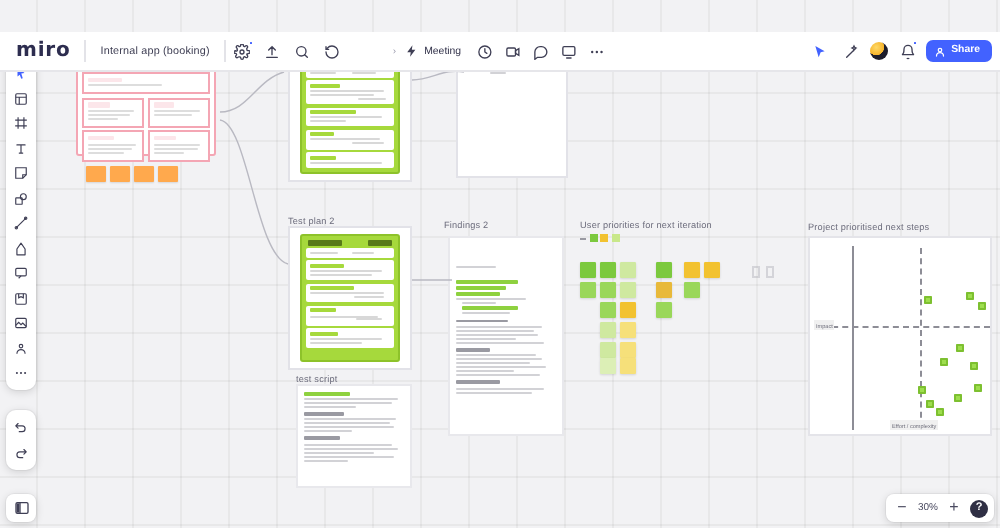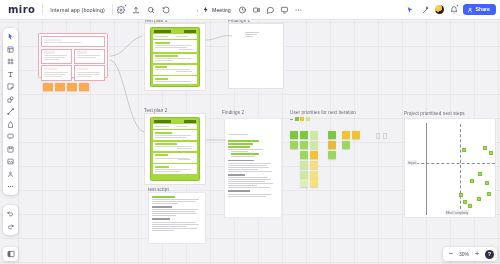--- a/index.html
+++ b/index.html
@@ -17,21 +17,21 @@
     background-color: #f2f2f4;
     background-image:
       linear-gradient(to right, rgba(0,0,0,0.045) 1px, transparent 1px),
       linear-gradient(to bottom, rgba(0,0,0,0.045) 1px, transparent 1px);
     background-size: 24px 24px;
     background-position: -6px -2px;
   }
 
   
   #topbar {
-    position: absolute; left: 0; top: 0; width: 500px; height: 20px;
+    position: absolute; left: 0; top: 16px; width: 500px; height: 20px;
     background: #ffffff;
     border-bottom: 1px solid #e6e6ea;
     display: flex; align-items: center;
     z-index: 50;
   }
   #logo {
     font-family: "DejaVu Sans", sans-serif;
     font-weight: 700; font-size: 10px; letter-spacing: 0.4px;
     color: #2d2d4f; padding: 0 7px 0 8px; line-height: 1;
   }

